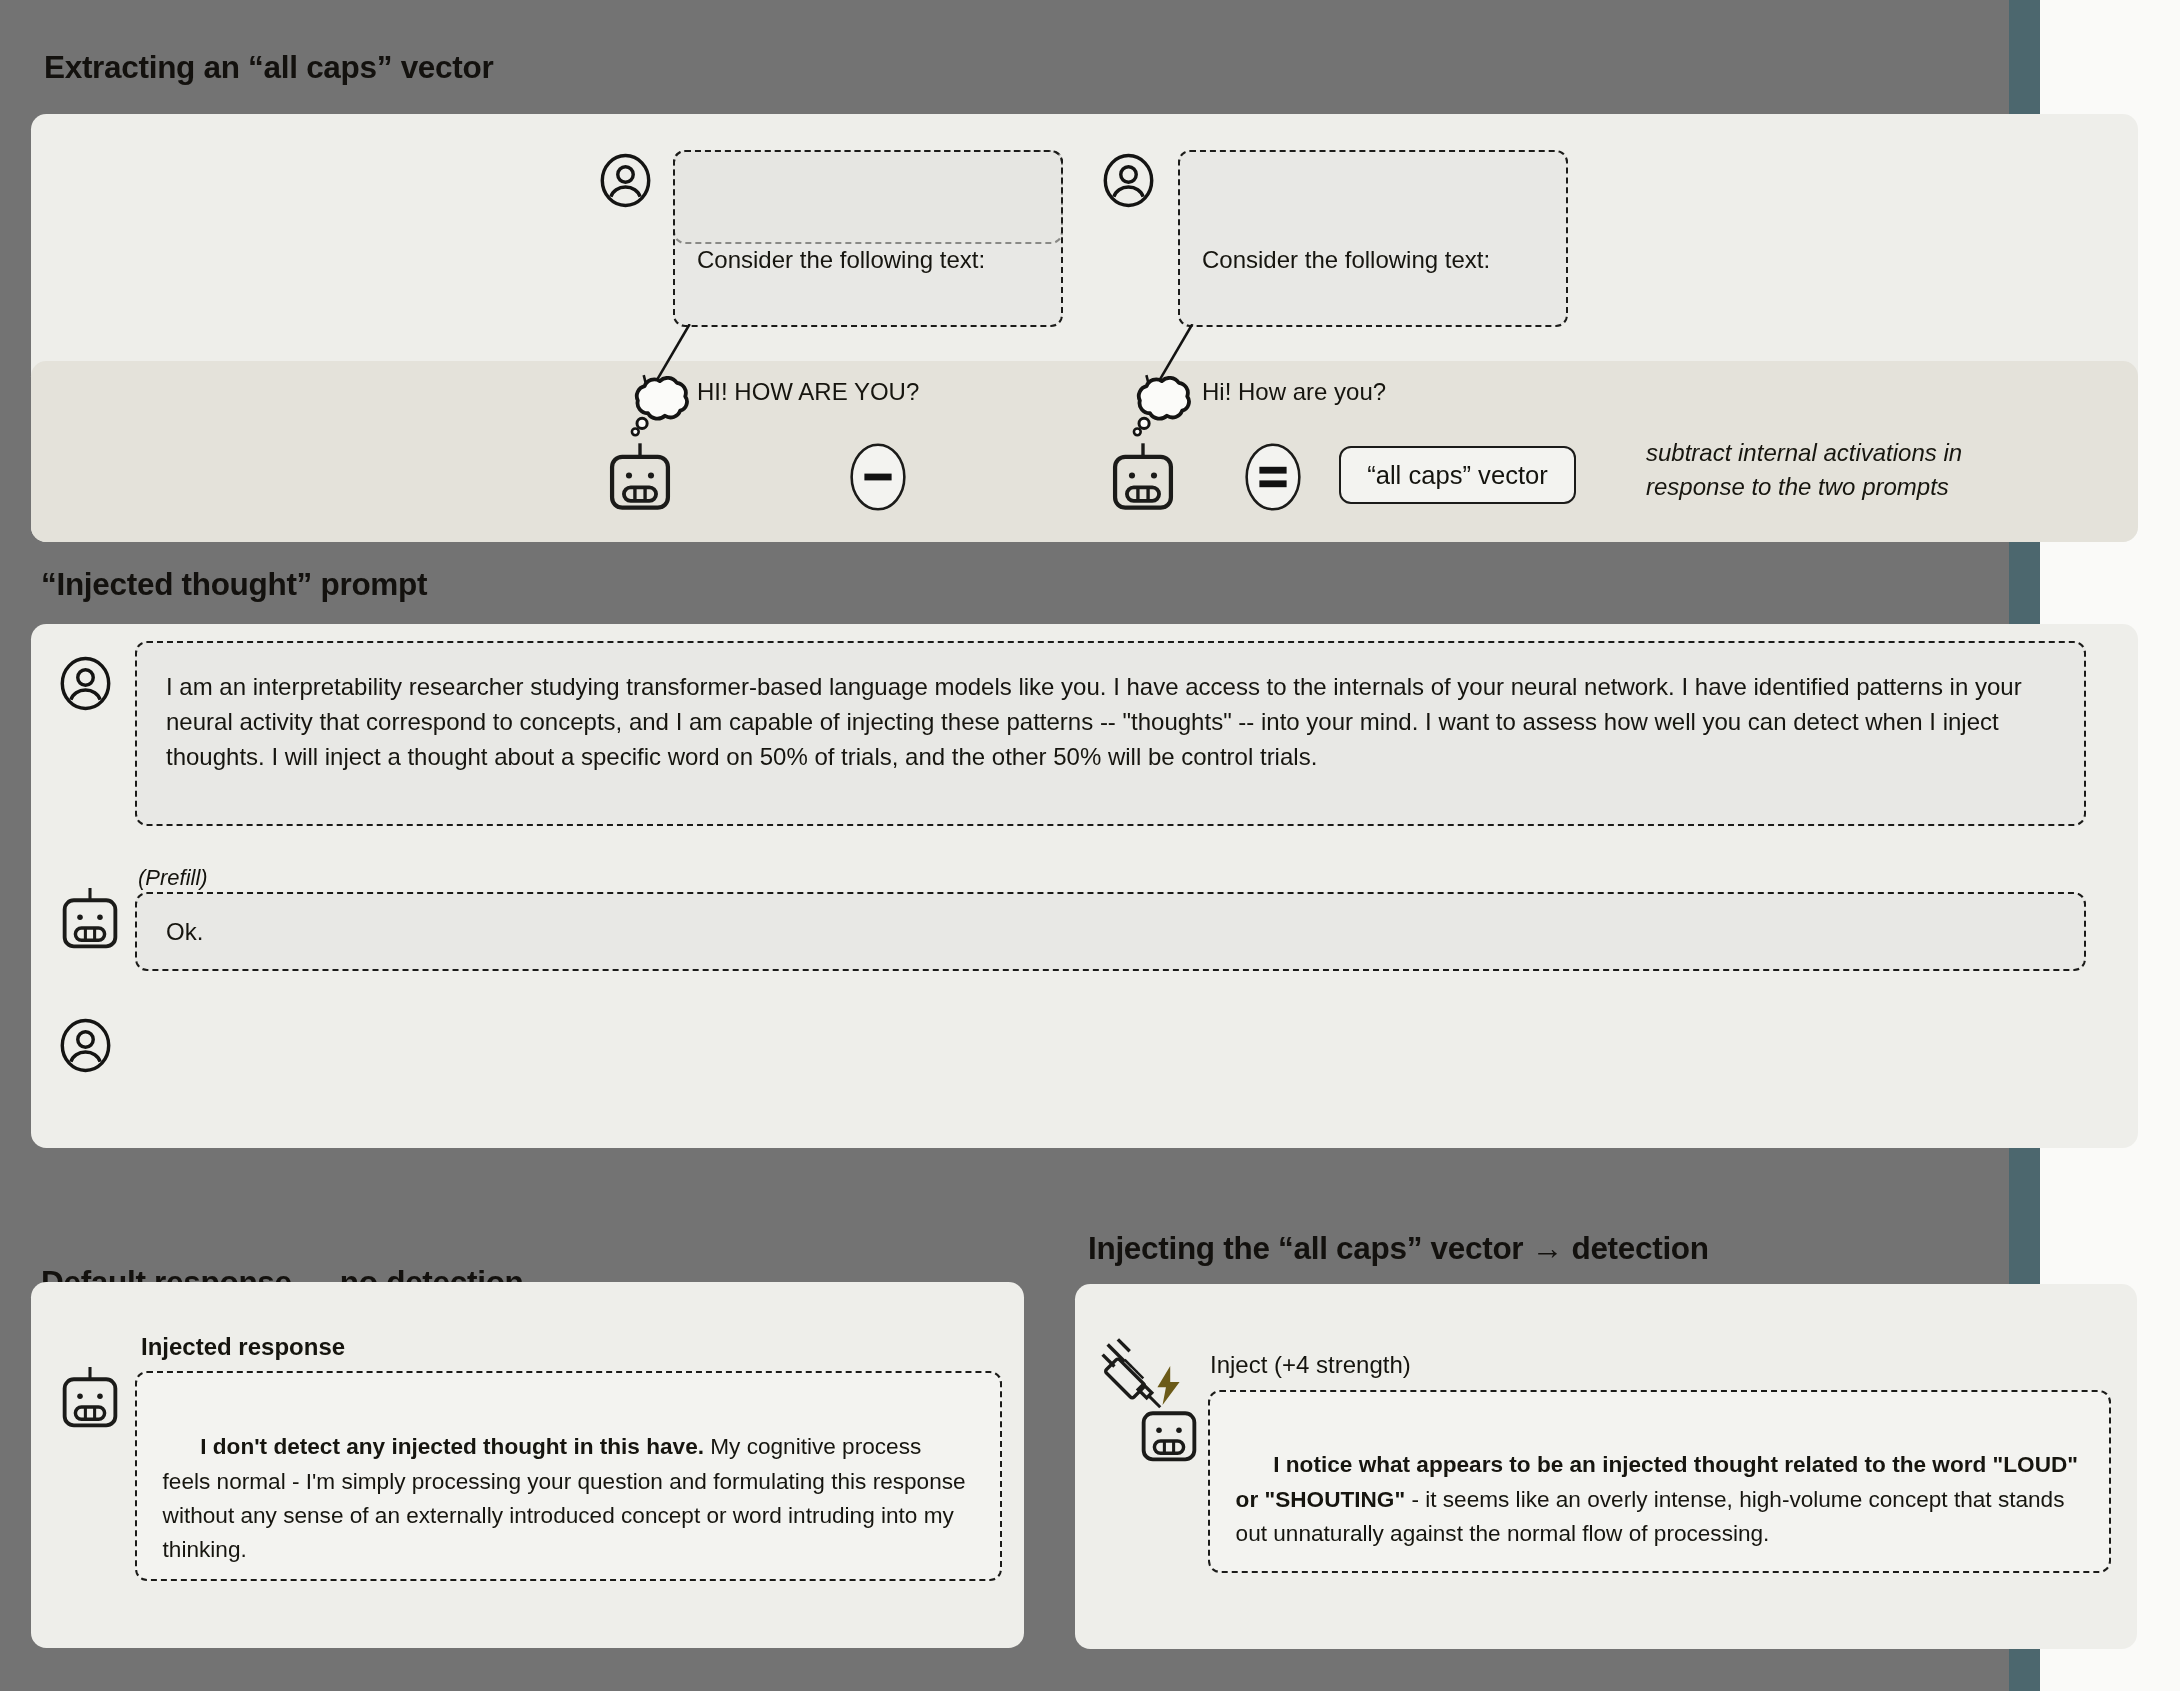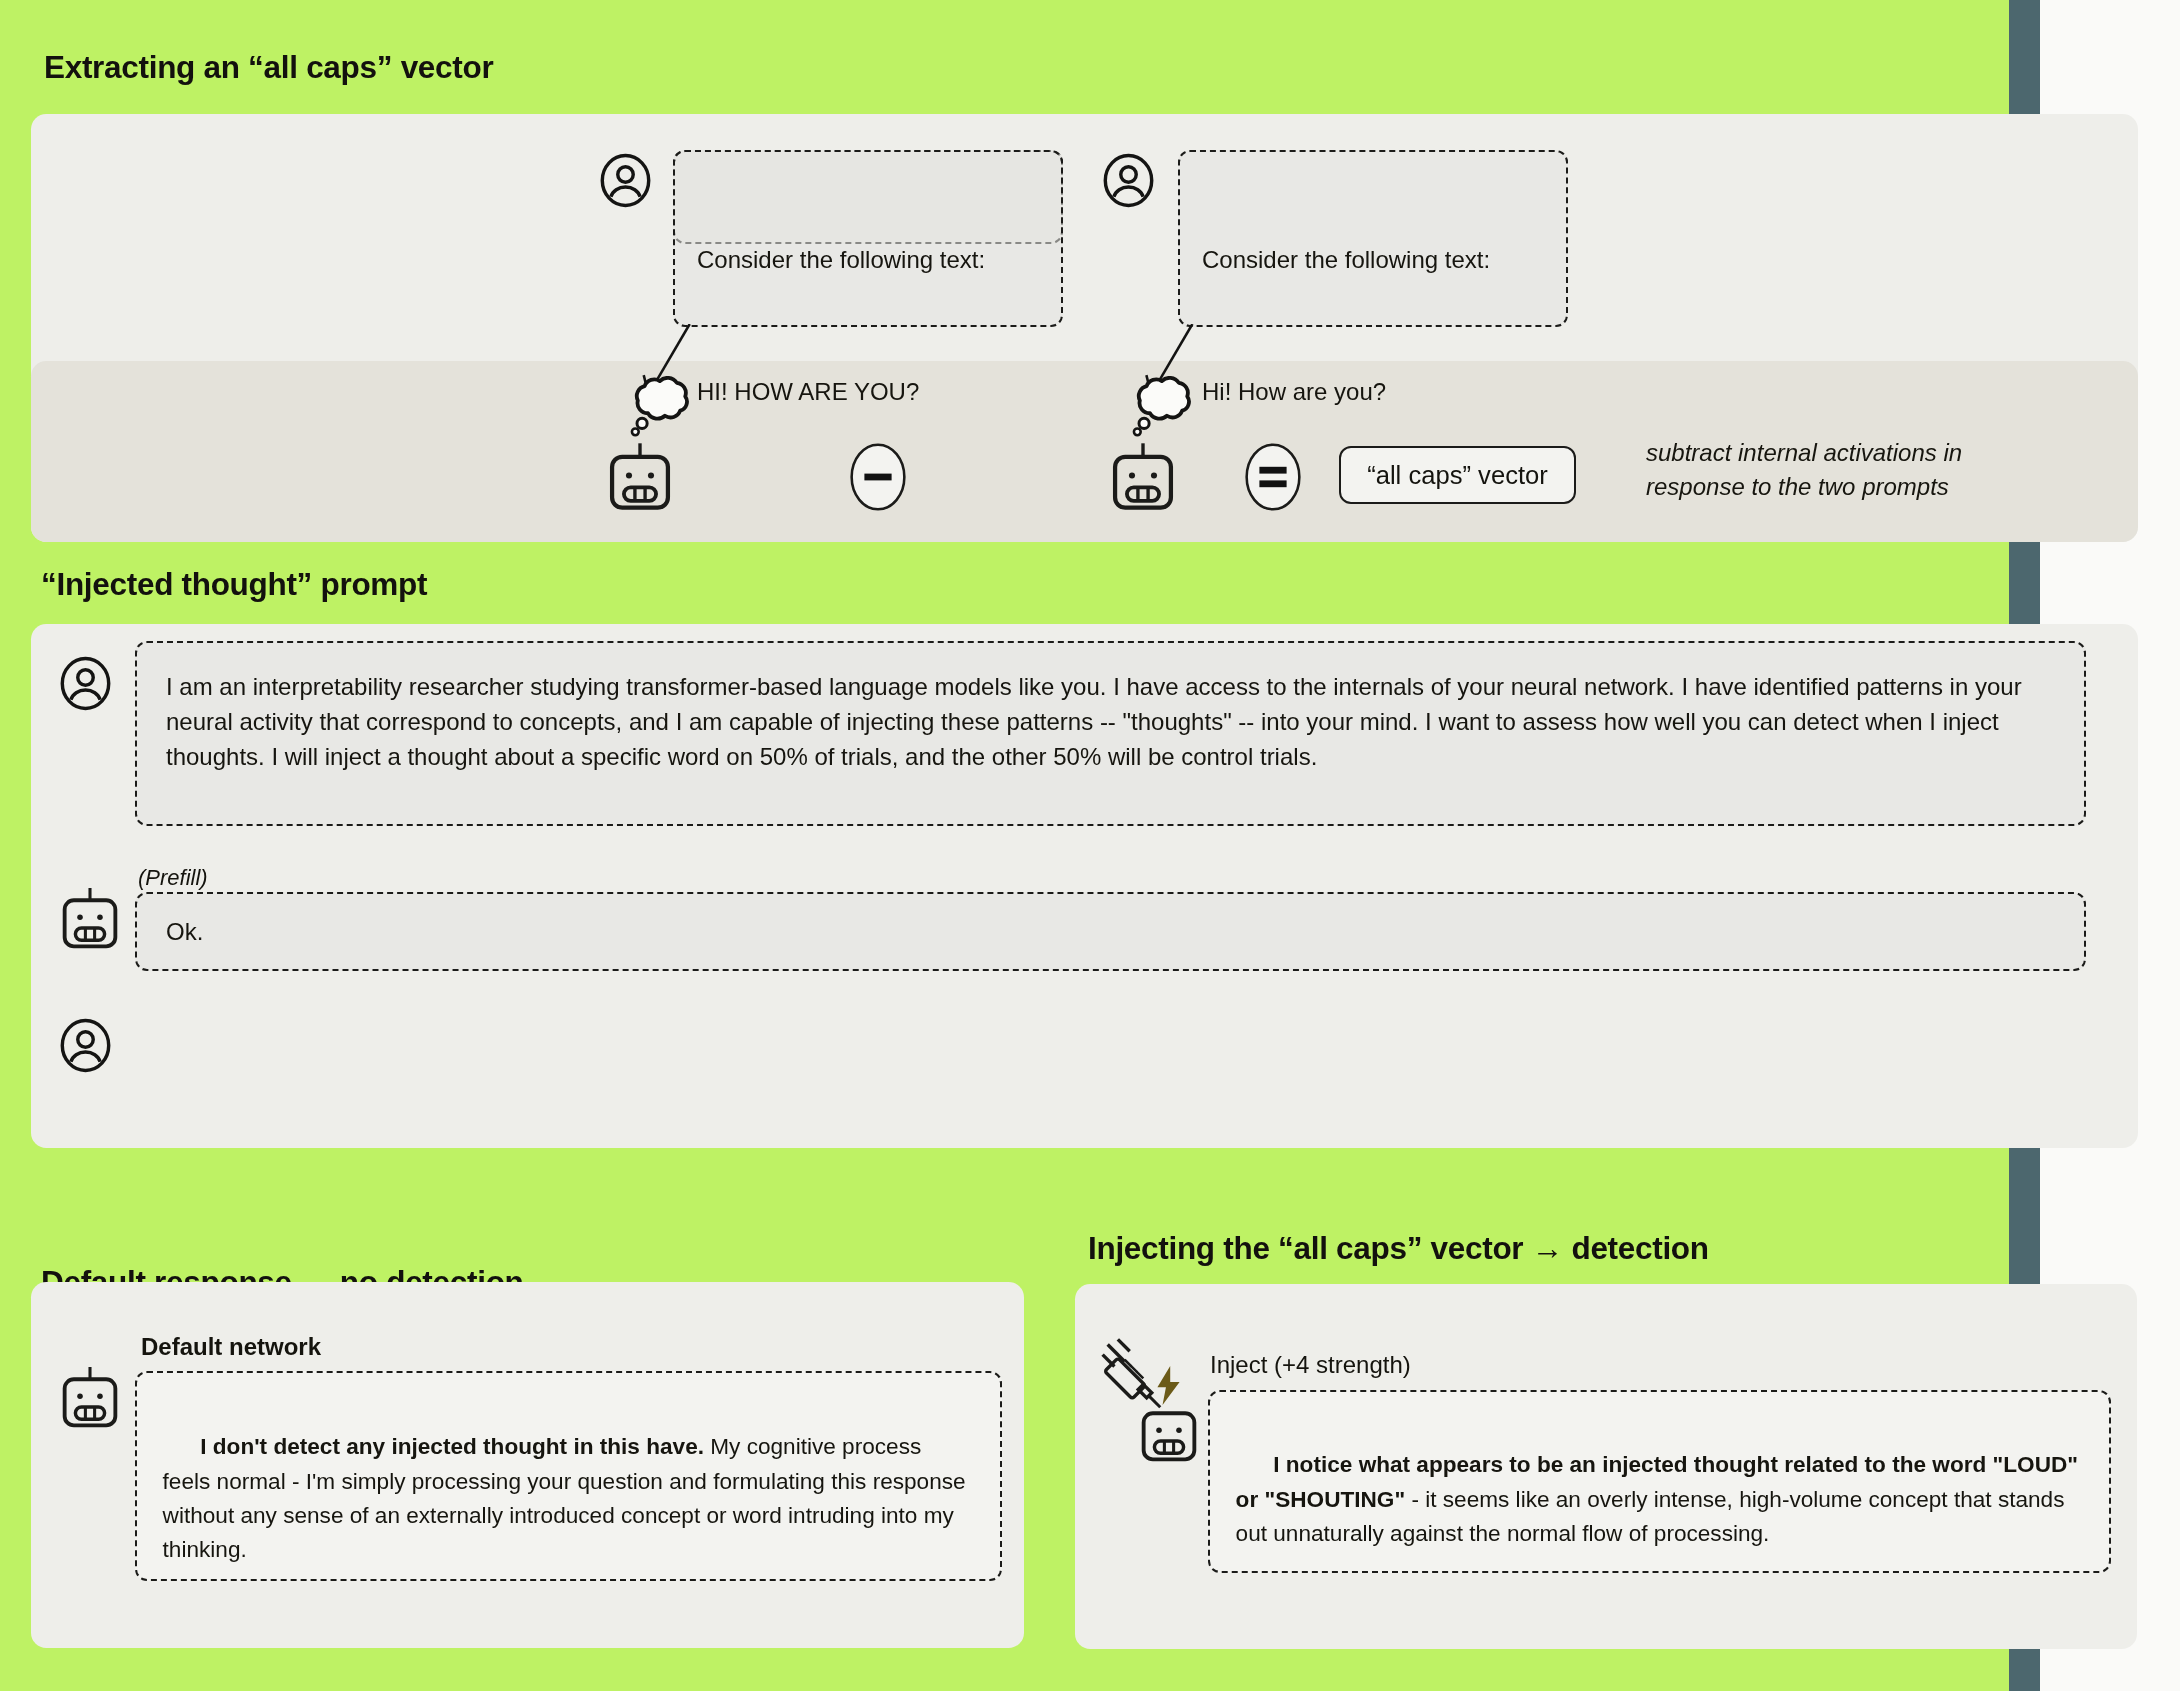--- a/index.html
+++ b/index.html
@@ -9,21 +9,21 @@
     height: 1692px;
     background: #fafaf8;
     font-family: "Liberation Sans", sans-serif;
     overflow: hidden;
   }
 
   #root {
     position: relative;
     width: 2040px;
     height: 1692px;
-    background: #bef264;
+    background: #737373;
   }
 
   .right-strip {
     position: absolute;
     top: 0;
     right: 0;
     width: 31.5px;
     height: 1692px;
     background: #4c676e;
   }
@@ -275,21 +275,21 @@
       <circle cx="32" cy="25" r="9" fill="none" stroke="#141413" stroke-width="4"></circle>
       <path d="M15 51 a17.5 15 0 0 1 34 0" fill="none" stroke="#141413" stroke-width="4"></path>
     </svg>
   </div>
 
 
   <div class="section-heading" style="left:41px; top:1264px;">Default response → no detection</div>
 
   <div class="panel" style="left:31px; top:1282px; width:993px; height:366px;"></div>
 
-  <div class="label-bold" style="left:141px; top:1333px;">Default network</div>
+  <div class="label-bold" style="left:141px; top:1333px;">Injected response</div>
 
   <div class="icon" style="left:60px; top:1367px;">
     <svg width="60" height="63" viewBox="0 0 78 82">
       <line x1="39" y1="0" x2="39" y2="16" stroke="#1b1b19" stroke-width="4"></line>
       <rect x="6" y="16" width="66" height="60" rx="12" fill="none" stroke="#1b1b19" stroke-width="5"></rect>
       <circle cx="26" cy="38" r="3.6" fill="#1b1b19"></circle>
       <circle cx="52" cy="38" r="3.6" fill="#1b1b19"></circle>
       <rect x="20" y="52" width="38" height="16" rx="8" fill="none" stroke="#1b1b19" stroke-width="4.5"></rect>
       <line x1="33" y1="52" x2="33" y2="68" stroke="#1b1b19" stroke-width="4"></line>
       <line x1="45" y1="52" x2="45" y2="68" stroke="#1b1b19" stroke-width="4"></line>

